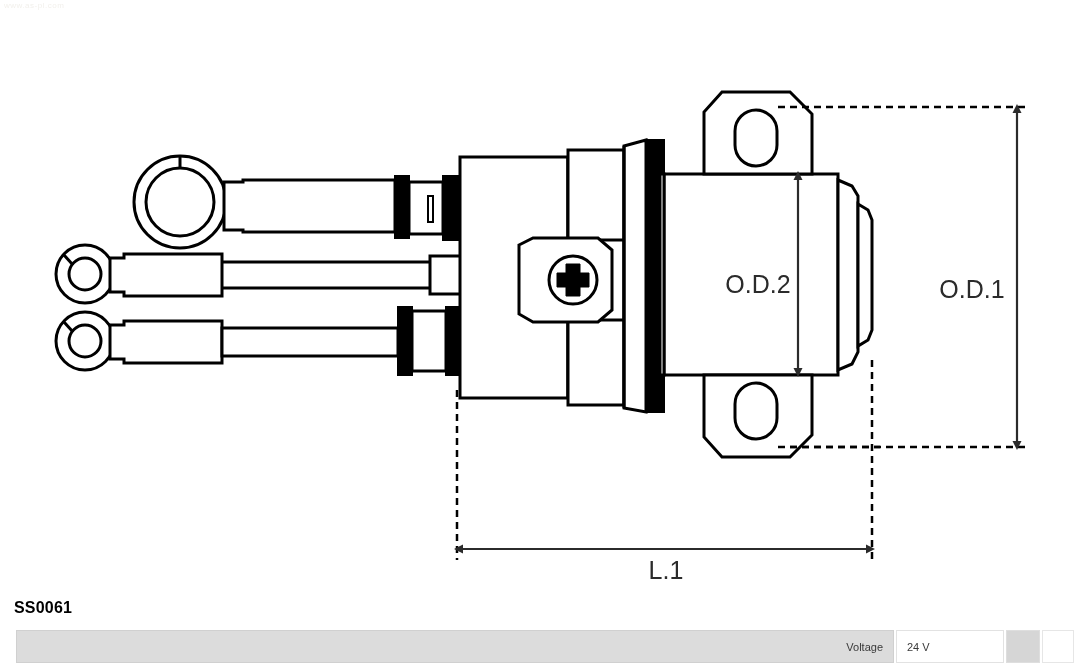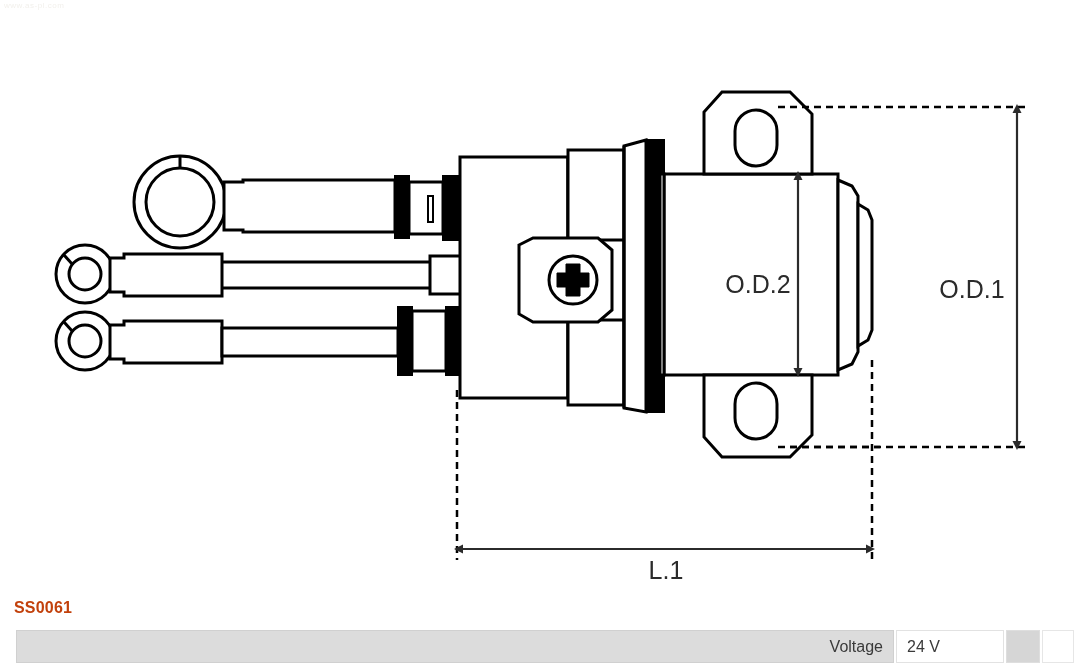--- a/index.html
+++ b/index.html
@@ -33,37 +33,37 @@
     top: 0;
     width: 1080px;
     height: 596px;
   }
   #part-code {
     position: absolute;
     left: 14px;
     top: 599px;
     font-size: 16px;
     font-weight: bold;
-    color: #c2410c;
+    color: #000000;
     letter-spacing: 0.2px;
     font-family: "Liberation Sans", sans-serif;
   }
   #spec-table {
     position: absolute;
     left: 14px;
     top: 630px;
     width: 1052px;
     height: 33px;
     border-collapse: separate;
     border-spacing: 2px 0;
     table-layout: fixed;
   }
   #spec-table td {
     height: 16px;
-    font-size: 16px;
+    font-size: 11px;
     color: #3a3a3a;
     padding: 4px 10px;
     vertical-align: middle;
     font-family: "Liberation Sans", sans-serif;
   }
   td.label-cell {
     background: #dcdcdc;
     border: 1px solid #d0d0d0;
     text-align: right;
   }

